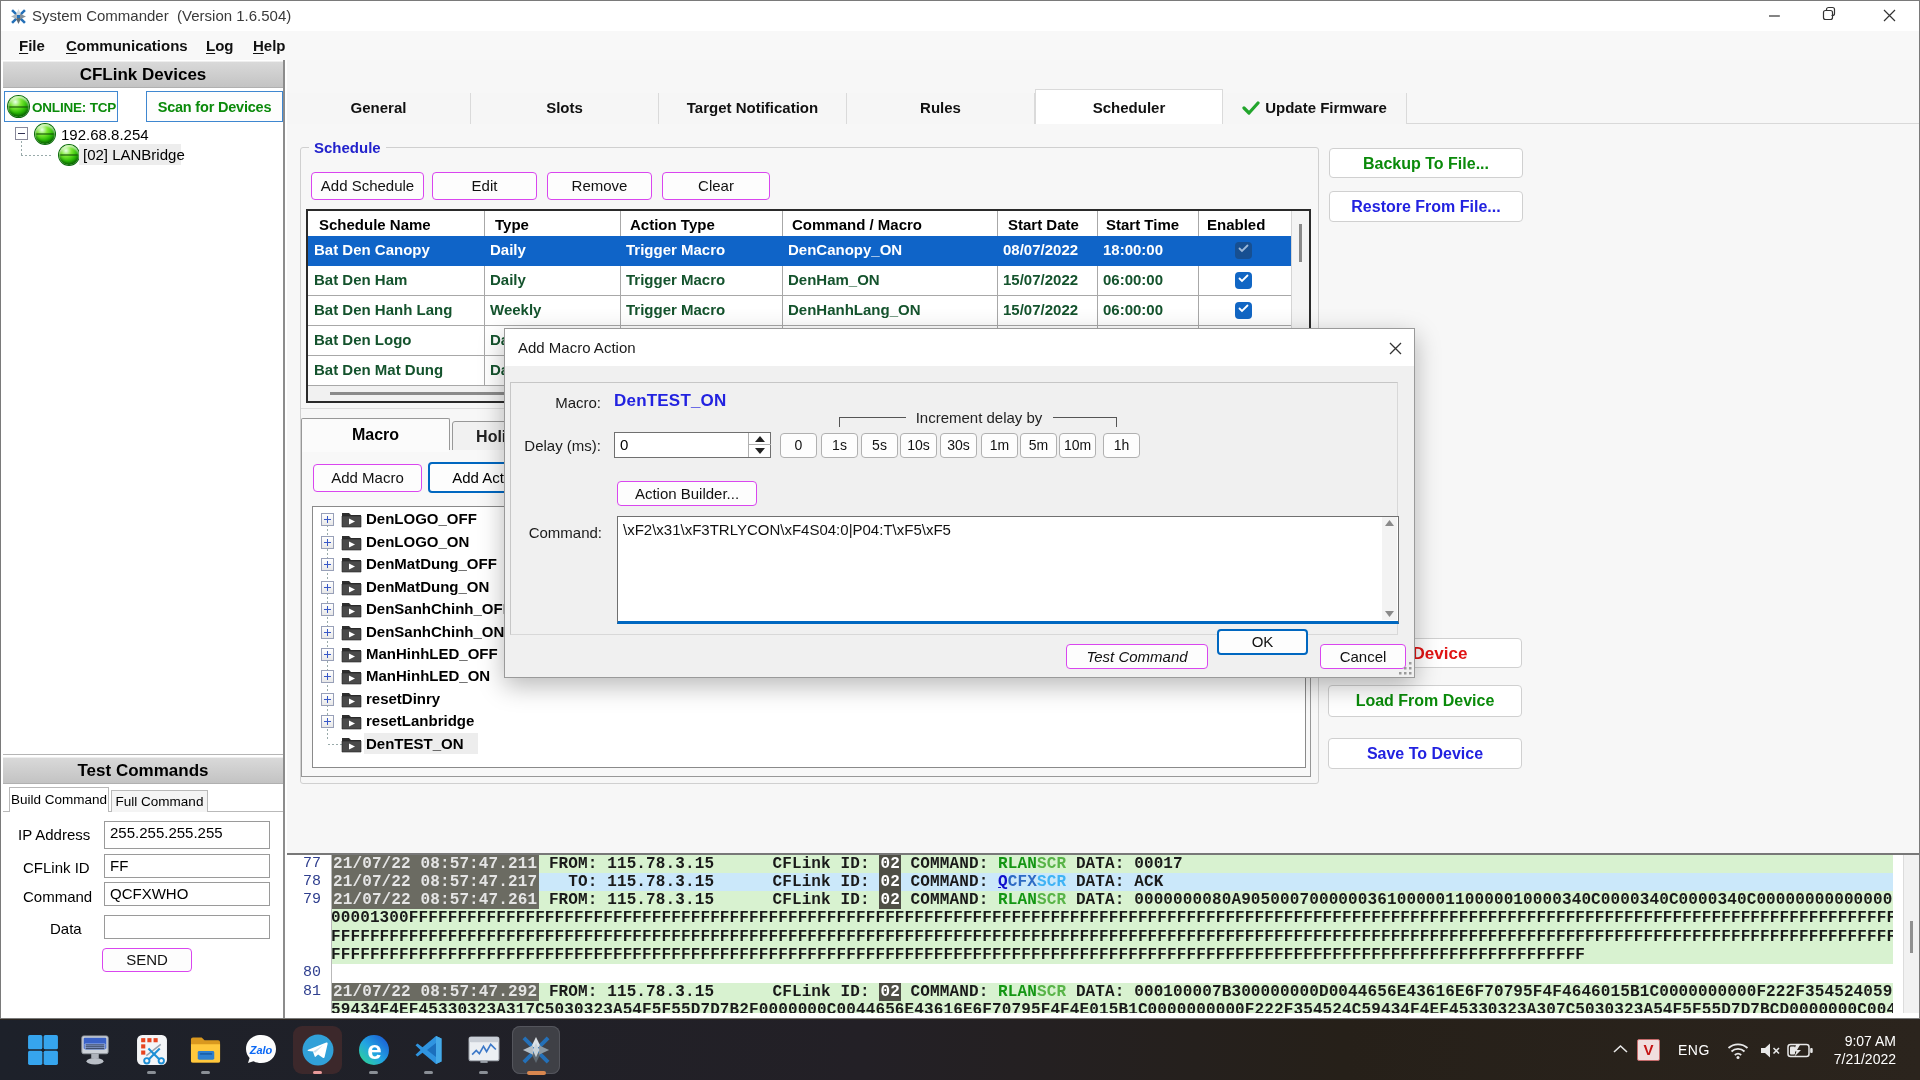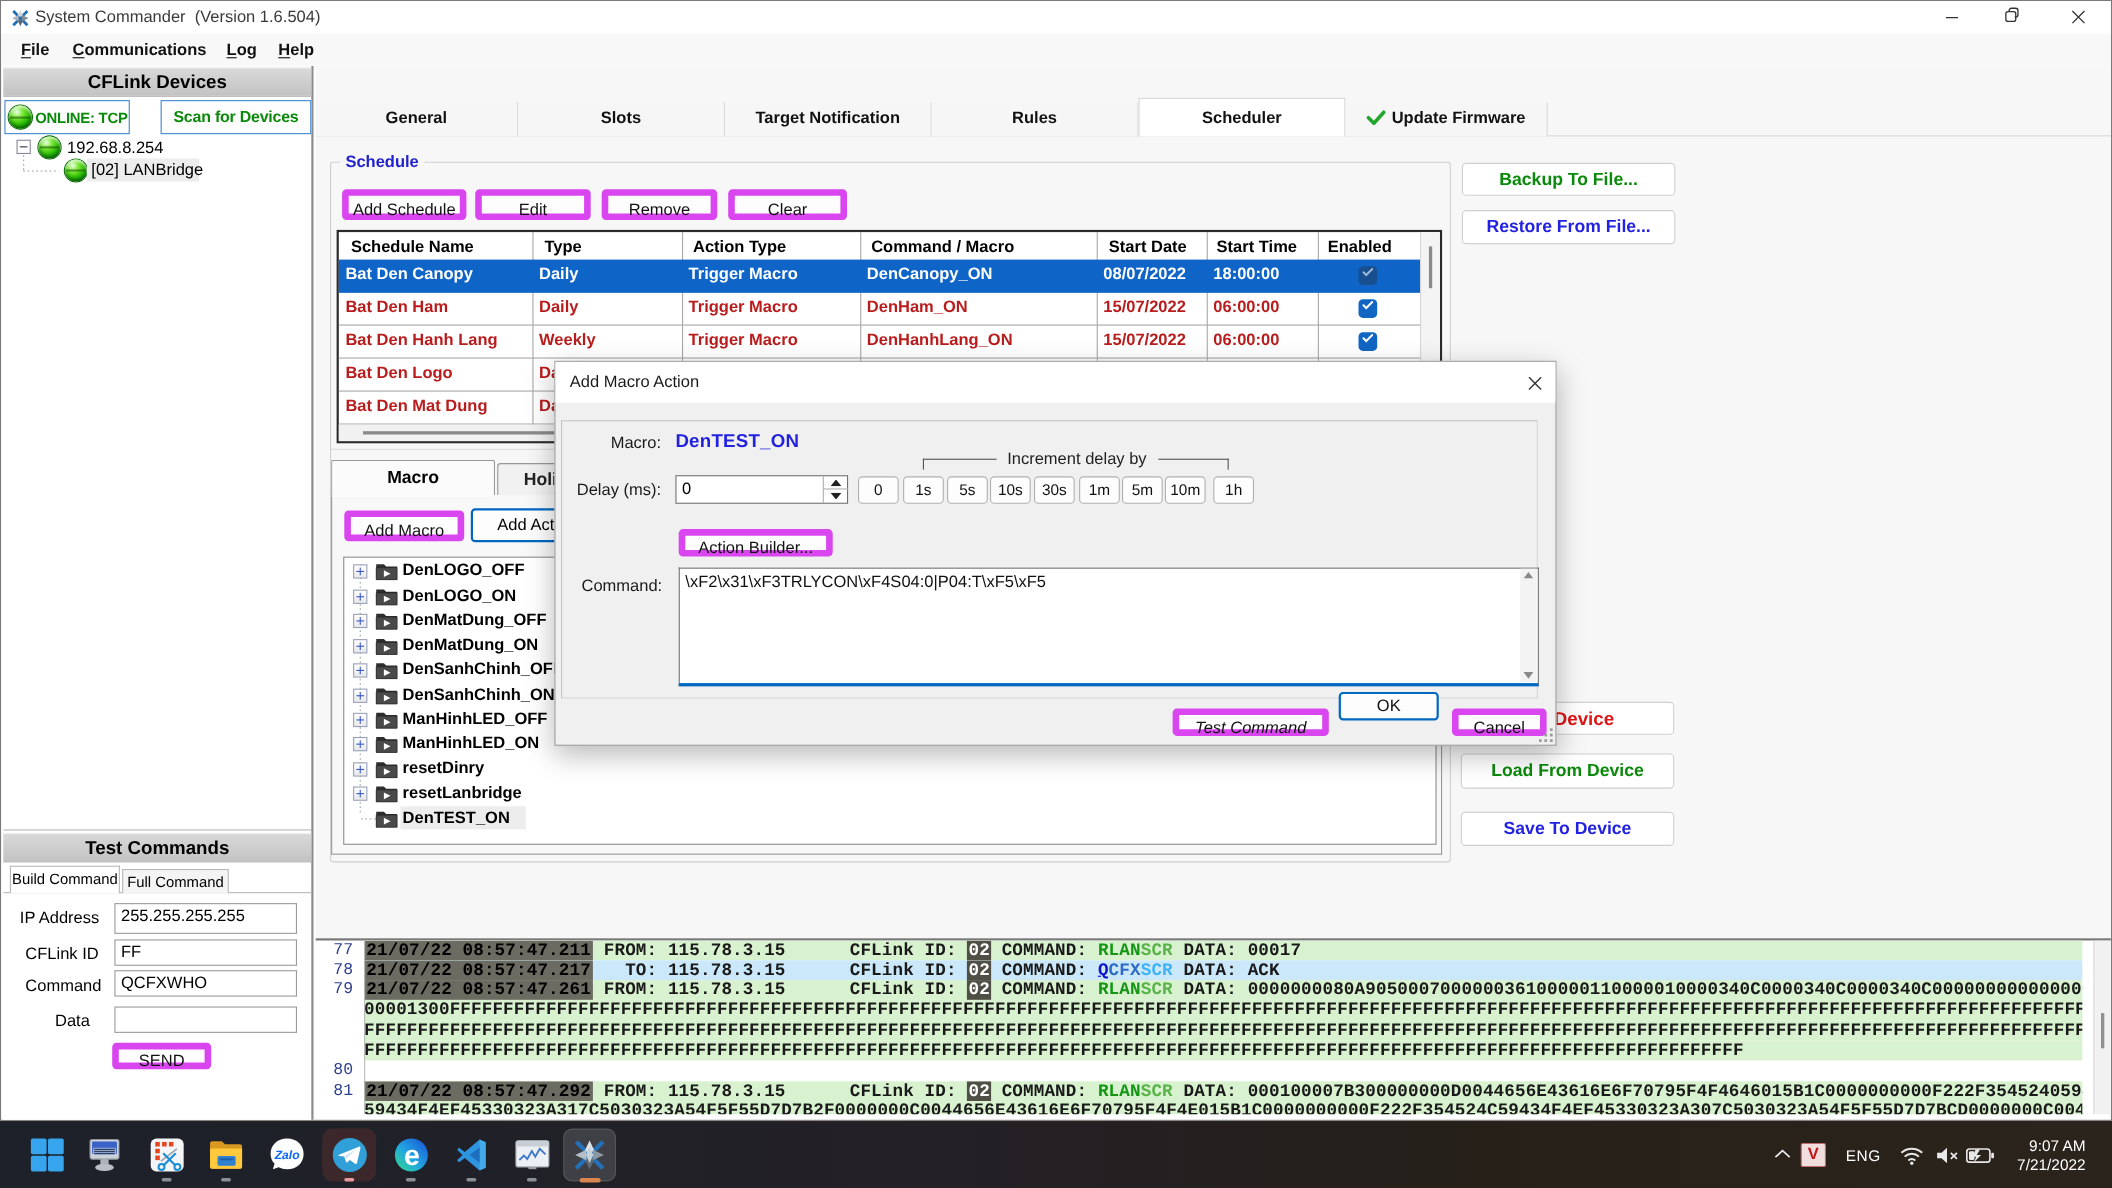--- a/index.html
+++ b/index.html
@@ -21,50 +21,50 @@
   .grayhdr { background:linear-gradient(#d9d9d9,#c3c3c3); border-top:1px solid #eee; border-bottom:1px solid #b0b0b0; text-align:center; font-weight:bold; color:#000; }
   .bluebtn { position:absolute; background:#fdfdfd; border:1px solid #3f87d0; }
   .greenorb { position:absolute; border-radius:50%; background:radial-gradient(circle at 35% 28%, #eaffea 0%, #7be832 28%, #2ebf07 55%, #0f8a00 78%, #0a6b00 100%); box-shadow:inset 0 -2px 3px rgba(0,60,0,.55), inset 0 2px 2px rgba(255,255,255,.7), 0 0 0 1px #0a6b0a; }
   .orbband { position:absolute; left:6%; right:6%; top:46%; height:2px; background:rgba(20,80,10,.55); border-radius:2px; }
   .treetxt { position:absolute; font-size:15px; color:#000; white-space:nowrap; }
   .expander { position:absolute; width:13px; height:13px; background:#fff; border:1px solid #889; }
   .expander:before { content:""; position:absolute; left:2px; right:2px; top:5px; height:1px; background:#335; }
   .dotv { position:absolute; width:1px; background-image:linear-gradient(#9aa 50%, rgba(0,0,0,0) 50%); background-size:1px 4px; }
   .doth { position:absolute; height:1px; background-image:linear-gradient(90deg,#9aa 50%, rgba(0,0,0,0) 50%); background-size:4px 1px; }
   
-  .btn { position:absolute; background:#fdfdfd; border:6px solid #d946ef; border-radius:4px; font-size:15px; color:#111; text-align:center; }
+  .btn { position:absolute; background:#fdfdfd; border:1px solid #d946ef; border-radius:4px; font-size:15px; color:#111; text-align:center; }
   .field { position:absolute; background:#fff; border:1px solid #9a9a9a; font-size:15px; color:#000; padding-left:5px; }
   
   .mtab { position:absolute; top:4px; height:31px; background:#f6f6f6; border-right:1px solid #dadada; font-size:15px; font-weight:bold; color:#111; text-align:center; line-height:30px; }
   .mtab.active { top:0; height:35px; background:#fff; border:1px solid #dadada; border-bottom:none; line-height:36px; z-index:2; }
   
   .th { position:absolute; top:2px; height:23px; font-size:15px; font-weight:bold; color:#000; line-height:23px; white-space:nowrap; }
   .vline { position:absolute; top:0; width:1px; height:175px; background:#a8a8a8; }
-  .trow { position:absolute; left:0; width:983px; height:30px; border-bottom:1px solid #a8a8a8; font-size:15px; font-weight:bold; color:#b91c1c; }
+  .trow { position:absolute; left:0; width:983px; height:30px; border-bottom:1px solid #a8a8a8; font-size:15px; font-weight:bold; color:#14532d; }
   .trow span { position:absolute; top:5px; white-space:nowrap; }
   .trow.sel { background:#0f64c8; color:#fff; border-bottom-color:#0f64c8; }
   .cb { left:927px; top:6px !important; width:17px; height:17px; background:#1166c4; border-radius:4px; display:inline-block; text-align:center; line-height:15px; }
   .cb.selcb { background:#174f91; }
   .cb svg { vertical-align:2px; }
   
   .sidebtn { position:absolute; width:194px; background:#fff; border:1px solid #d0d0d0; border-radius:4px; font-size:16px; font-weight:bold; text-align:center; line-height:29px; }
   
   .mrow { position:absolute; left:0; height:22px; font-size:15px; font-weight:bold; color:#000; white-space:nowrap; }
   .mrow .plus { position:absolute; left:8px; top:5px; width:13px; height:13px; background:linear-gradient(#fff,#e8e8e8); border:1px solid #98a0b8; }
   .mrow .plus:before { content:""; position:absolute; left:2px; right:2px; top:5px; height:1px; background:#3858c8; }
   .mrow .plus:after { content:""; position:absolute; top:2px; bottom:2px; left:5px; width:1px; background:#3858c8; }
   .mrow .ficon { position:absolute; left:28px; top:2px; }
   .mrow .mtxt { position:absolute; left:53px; top:2px; }
   
   #logarea { position:absolute; left:286px; top:851.5px; width:1632px; height:160px; background:#fff; border-top:2px solid #787878; overflow:hidden; }
   .lrow { position:absolute; left:44px; width:1562px; height:18.4px; font-family:"Liberation Mono", monospace; font-size:16px; font-weight:bold; line-height:18.4px; letter-spacing:0.12px; white-space:pre; overflow:hidden; color:#1a1a1a; }
   .lrow.g { background:#d8f2d0; }
   .lrow.b { background:#cbe8fa; }
   .lnum { position:absolute; left:0; width:34px; height:18.4px; text-align:right; font-family:"Liberation Mono", monospace; font-size:15px; line-height:18.4px; color:#2f3f8f; }
-  .ts { background:#6b6b62; color:#000000; padding:0 2px; }
+  .ts { background:#6b6b62; color:#e5e5e5; padding:0 2px; }
   .id2 { background:#4f4f46; color:#fff; padding:0 1px; }
   .grA { color:#149614; } .grB { color:#58b448; }
   .blA { color:#1010cc; text-decoration:underline; } .blB { color:#2e6bc4; } .blC { color:#3fb3f5; }
   
   #dlg { position:absolute; left:504px; top:328px; width:911px; height:350px; background:#f0f0f0; border:1px solid #9a9a9a; box-shadow:0 8px 24px rgba(0,0,0,0.28); z-index:10; }
   .dlbl { position:absolute; font-size:15px; color:#1a1a1a; }
   .preset { position:absolute; top:104px; width:37px; height:25px; background:#fdfdfd; border:1px solid #b0b0b0; border-radius:4px; font-size:14px; color:#111; text-align:center; line-height:23px; }
   
   #taskbar { position:absolute; left:0; top:1020px; width:1920px; height:60px; background:linear-gradient(90deg,#1d212a 0%,#232026 45%,#262019 70%,#2b241d 100%); }
   .tbicon { position:absolute; top:14px; width:32px; height:32px; }

